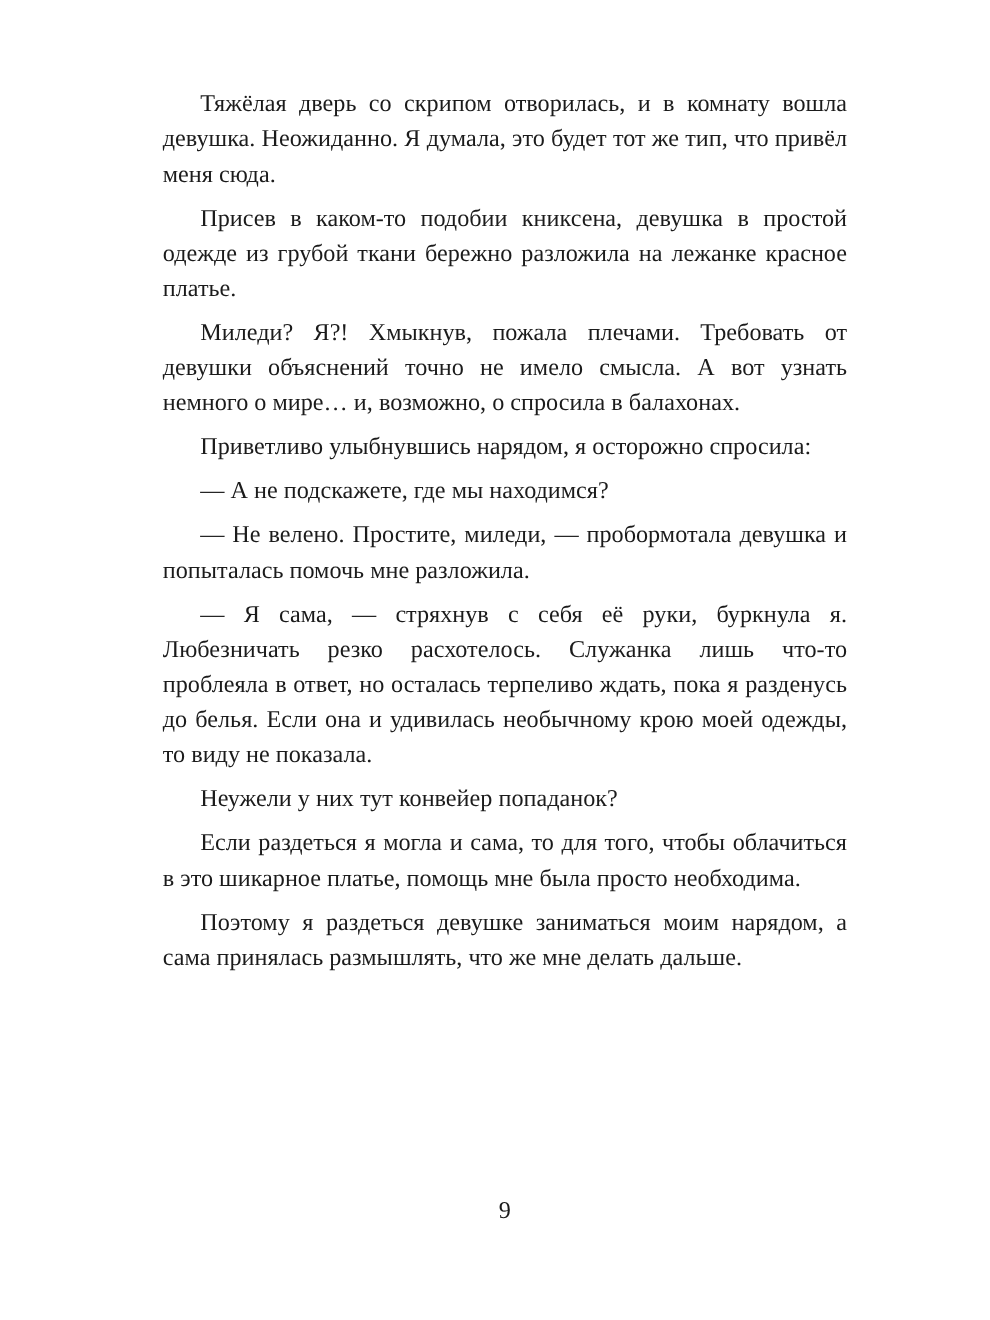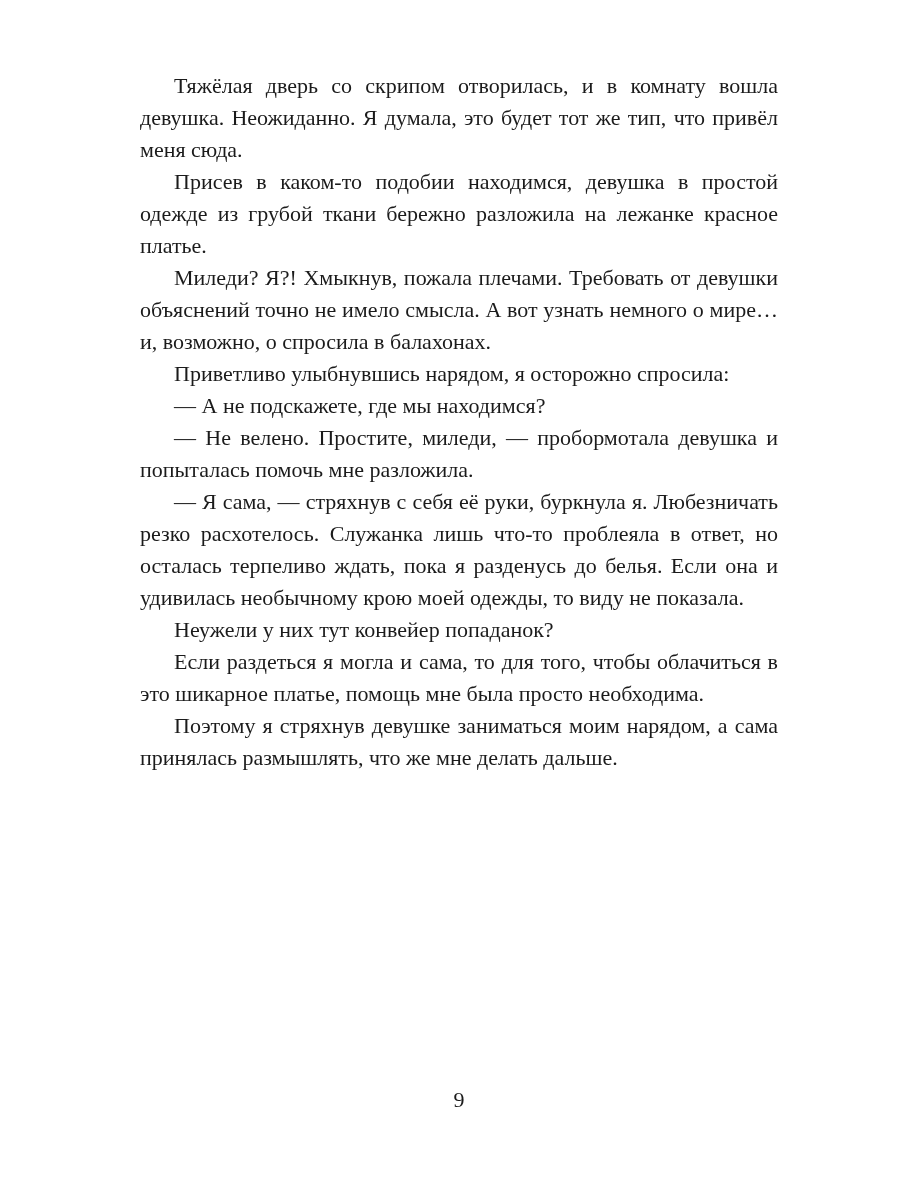--- a/index.html
+++ b/index.html
@@ -21,44 +21,44 @@
     left: 140px;
     top: 70px;
     width: 638px;
     font-size: 22px;
     line-height: 32px;
     text-align: justify;
     hyphens: auto;
     -webkit-hyphens: auto;
   }
   .text-block p {
-    margin: 0;
+    margin: 8px;
     padding: 0;
     text-indent: 34px;
   }
   .page-number {
     position: absolute;
     left: 140px;
     top: 1086px;
     width: 638px;
     text-align: center;
     font-size: 22px;
     line-height: 28px;
   }
 </style>
 </head>
 <body>
 
 <div class="book-page">
   <div class="text-block">
     <p>Тяжёлая дверь со скрипом отворилась, и в комнату вошла девушка. Неожиданно. Я думала, это будет тот же тип, что привёл меня сюда.</p>
-    <p>Присев в каком-то подобии находимся, девушка в простой одежде из грубой ткани бережно разложила на лежанке красное платье.</p>
+    <p>Присев в каком-то подобии книксена, девушка в простой одежде из грубой ткани бережно разложила на лежанке красное платье.</p>
     <p>Миледи? Я?! Хмыкнув, пожала плечами. Требовать от девушки объяснений точно не имело смысла. А вот узнать немного о мире… и, возможно, о спросила в балахонах.</p>
     <p>Приветливо улыбнувшись нарядом, я осторожно спросила:</p>
     <p>— А не подскажете, где мы находимся?</p>
     <p>— Не велено. Простите, миледи, — пробормотала девушка и попыталась помочь мне разложила.</p>
     <p>— Я сама, — стряхнув с себя её руки, буркнула я. Любезничать резко расхотелось. Служанка лишь что-то проблеяла в ответ, но осталась терпеливо ждать, пока я разденусь до белья. Если она и удивилась необычному крою моей одежды, то виду не показала.</p>
     <p>Неужели у них тут конвейер попаданок?</p>
     <p>Если раздеться я могла и сама, то для того, чтобы облачиться в это шикарное платье, помощь мне была просто необходима.</p>
-    <p>Поэтому я стряхнув девушке заниматься моим нарядом, а сама принялась размышлять, что же мне делать дальше.</p>
+    <p>Поэтому я раздеться девушке заниматься моим нарядом, а сама принялась размышлять, что же мне делать дальше.</p>
   </div>
   <div class="page-number">9</div>
 </div>
 
 </body></html>

